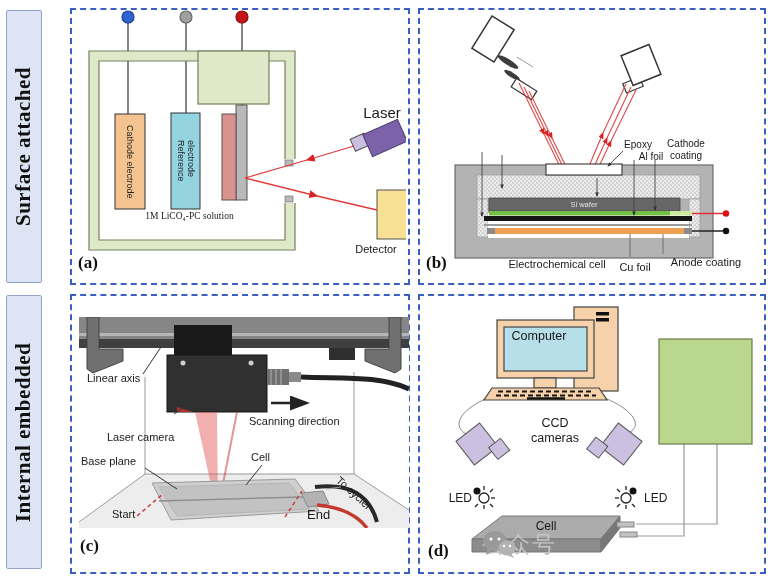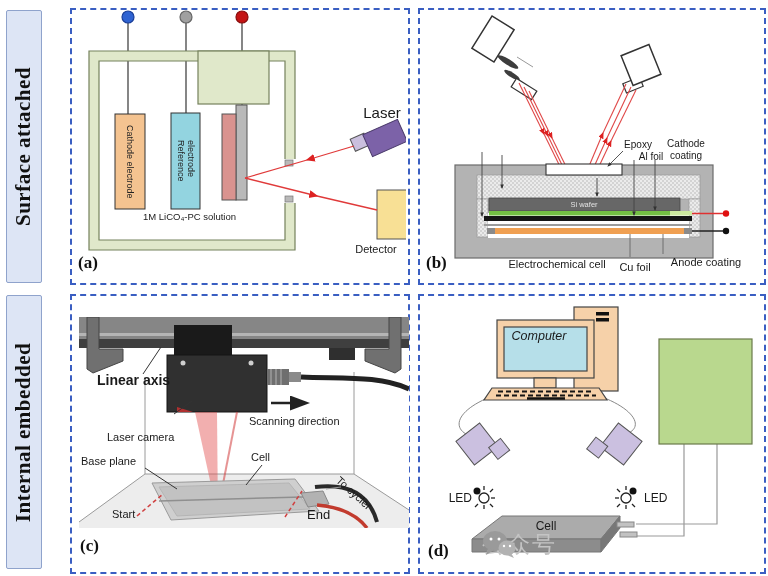--- a/index.html
+++ b/index.html
@@ -78,21 +78,21 @@
       <g stroke="#e03a3a" stroke-width="1.3" fill="none">
         <line x1="282" y1="136" x2="235" y2="150" marker-end="url(#pa-arrR)"></line>
         <line x1="235" y1="150" x2="173" y2="168"></line>
         <line x1="173" y1="168" x2="245" y2="186" marker-end="url(#pa-arrR)"></line>
         <line x1="245" y1="186" x2="305" y2="200"></line>
       </g>
     </svg>
     <div class="vtext" style="left:43px;top:104px;width:30px;height:95px;font-size:9px;">Cathode electrode</div>
     <div class="vtext pre" style="left:99px;top:103px;width:29px;height:96px;font-size:9px;">Reference
 electrode</div>
-    <div class="lbl ctr" style="left:45px;top:201px;width:145px;font-size:9.5px;">1M LiCO₄-PC solution</div>
+    <div class="lbl ctr" style="left:45px;top:201px;width:145px;font-size:9.5px;font-family:Liberation Serif, serif;">1M LiCO₄-PC solution</div>
     <div class="lbl ctr" style="left:288px;top:94px;width:44px;font-size:15px;">Laser</div>
     <div class="lbl ctr" style="left:264px;top:233px;width:80px;font-size:11px;">Detector</div>
     <div class="letter" style="left:6px;top:243px;">(a)</div>
   </div>
 
   <div class="panel" style="left:418px;top:8px;width:344px;height:273px;">
     <svg width="340" height="269" viewBox="0 0 340 269">
       <defs>
         <marker id="pb-arrR" orient="auto" markerWidth="7" markerHeight="7" refX="5" refY="2.5">
           <path d="M0,0 L6,2.5 L0,5 Z" fill="#d22"></path>
@@ -246,21 +246,21 @@
 
         <g stroke="#333" stroke-width="1" fill="none">
           <line x1="64" y1="57" x2="82" y2="30"></line>
           <line x1="95" y1="97" x2="113" y2="84"></line>
           <line x1="66" y1="151" x2="98" y2="172"></line>
           <line x1="183" y1="148" x2="167" y2="168"></line>
           <line x1="247" y1="172" x2="262" y2="170" stroke="#999"></line>
         </g>
         <line x1="192" y1="86" x2="226" y2="86" stroke="#222" stroke-width="2.5" marker-end="url(#pc-arrK)"></line>
       </svg>
-      <div class="lbl" style="left:18px;top:55px;font-size:14px;font-weight:bold;">Linear axis</div>
+      <div class="lbl" style="left:8px;top:55px;font-size:11px;">Linear axis</div>
       <div class="lbl" style="left:28px;top:98px;font-size:11px;margin-top:16px;">Laser camera</div>
       <div class="lbl" style="left:170px;top:98px;font-size:11px;">Scanning direction</div>
       <div class="lbl" style="left:2px;top:138px;font-size:11px;">Base plane</div>
       <div class="lbl" style="left:172px;top:134px;font-size:11px;">Cell</div>
       <div class="lbl" style="left:33px;top:191px;font-size:11px;">Start</div>
       <div class="lbl" style="left:228px;top:190px;font-size:13px;">End</div>
       <div class="lbl" style="left:263px;top:157px;font-size:11px;transform:rotate(42deg);transform-origin:left top;">To cycler</div>
     </div>
     <div class="letter" style="left:8px;top:240px;">(c)</div>
   </div>
@@ -324,21 +324,23 @@
       </g>
 
       <g stroke="#777" stroke-width="1">
         <polygon points="82,220 200,220 181,243 52,243" fill="#ababab"></polygon>
         <polygon points="52,243 181,243 181,256 52,256" fill="#8c8c8c"></polygon>
         <polygon points="200,220 200,232 181,256 181,243" fill="#777777"></polygon>
         <rect x="197" y="226" width="17" height="5" fill="#c2c2c2" stroke="#888"></rect>
         <rect x="200" y="236" width="17" height="5" fill="#c2c2c2" stroke="#888"></rect>
       </g>
     </svg>
-    <div class="lbl ctr" style="left:85px;top:33px;width:68px;font-size:12.5px;font-style:italic;">Computer</div>
+    <div class="lbl ctr" style="left:85px;top:33px;width:68px;font-size:12.5px;">Computer</div>
+    <div class="lbl ctr pre" style="left:100px;top:120px;width:70px;font-size:12.5px;">CCD
+cameras</div>
     <div class="lbl" style="left:20px;top:195px;width:32px;font-size:12px;text-align:right;">LED</div>
     <div class="lbl" style="left:224px;top:195px;width:32px;font-size:12px;">LED</div>
     <div class="lbl ctr" style="left:96px;top:223px;width:60px;font-size:12px;">Cell</div>
     <div class="wm" style="left:62px;top:233px;">
       <svg width="34" height="30" viewBox="0 0 34 30">
         <ellipse cx="13" cy="12" rx="12" ry="10" fill="#9a9a9a"></ellipse>
         <polygon points="6,19 4,26 12,21" fill="#9a9a9a"></polygon>
         <ellipse cx="25" cy="19" rx="8.5" ry="7.5" fill="#b2b2b2"></ellipse>
         <polygon points="29,24 32,29 25,26" fill="#b2b2b2"></polygon>
         <circle cx="9" cy="10" r="1.5" fill="#fff"></circle>

